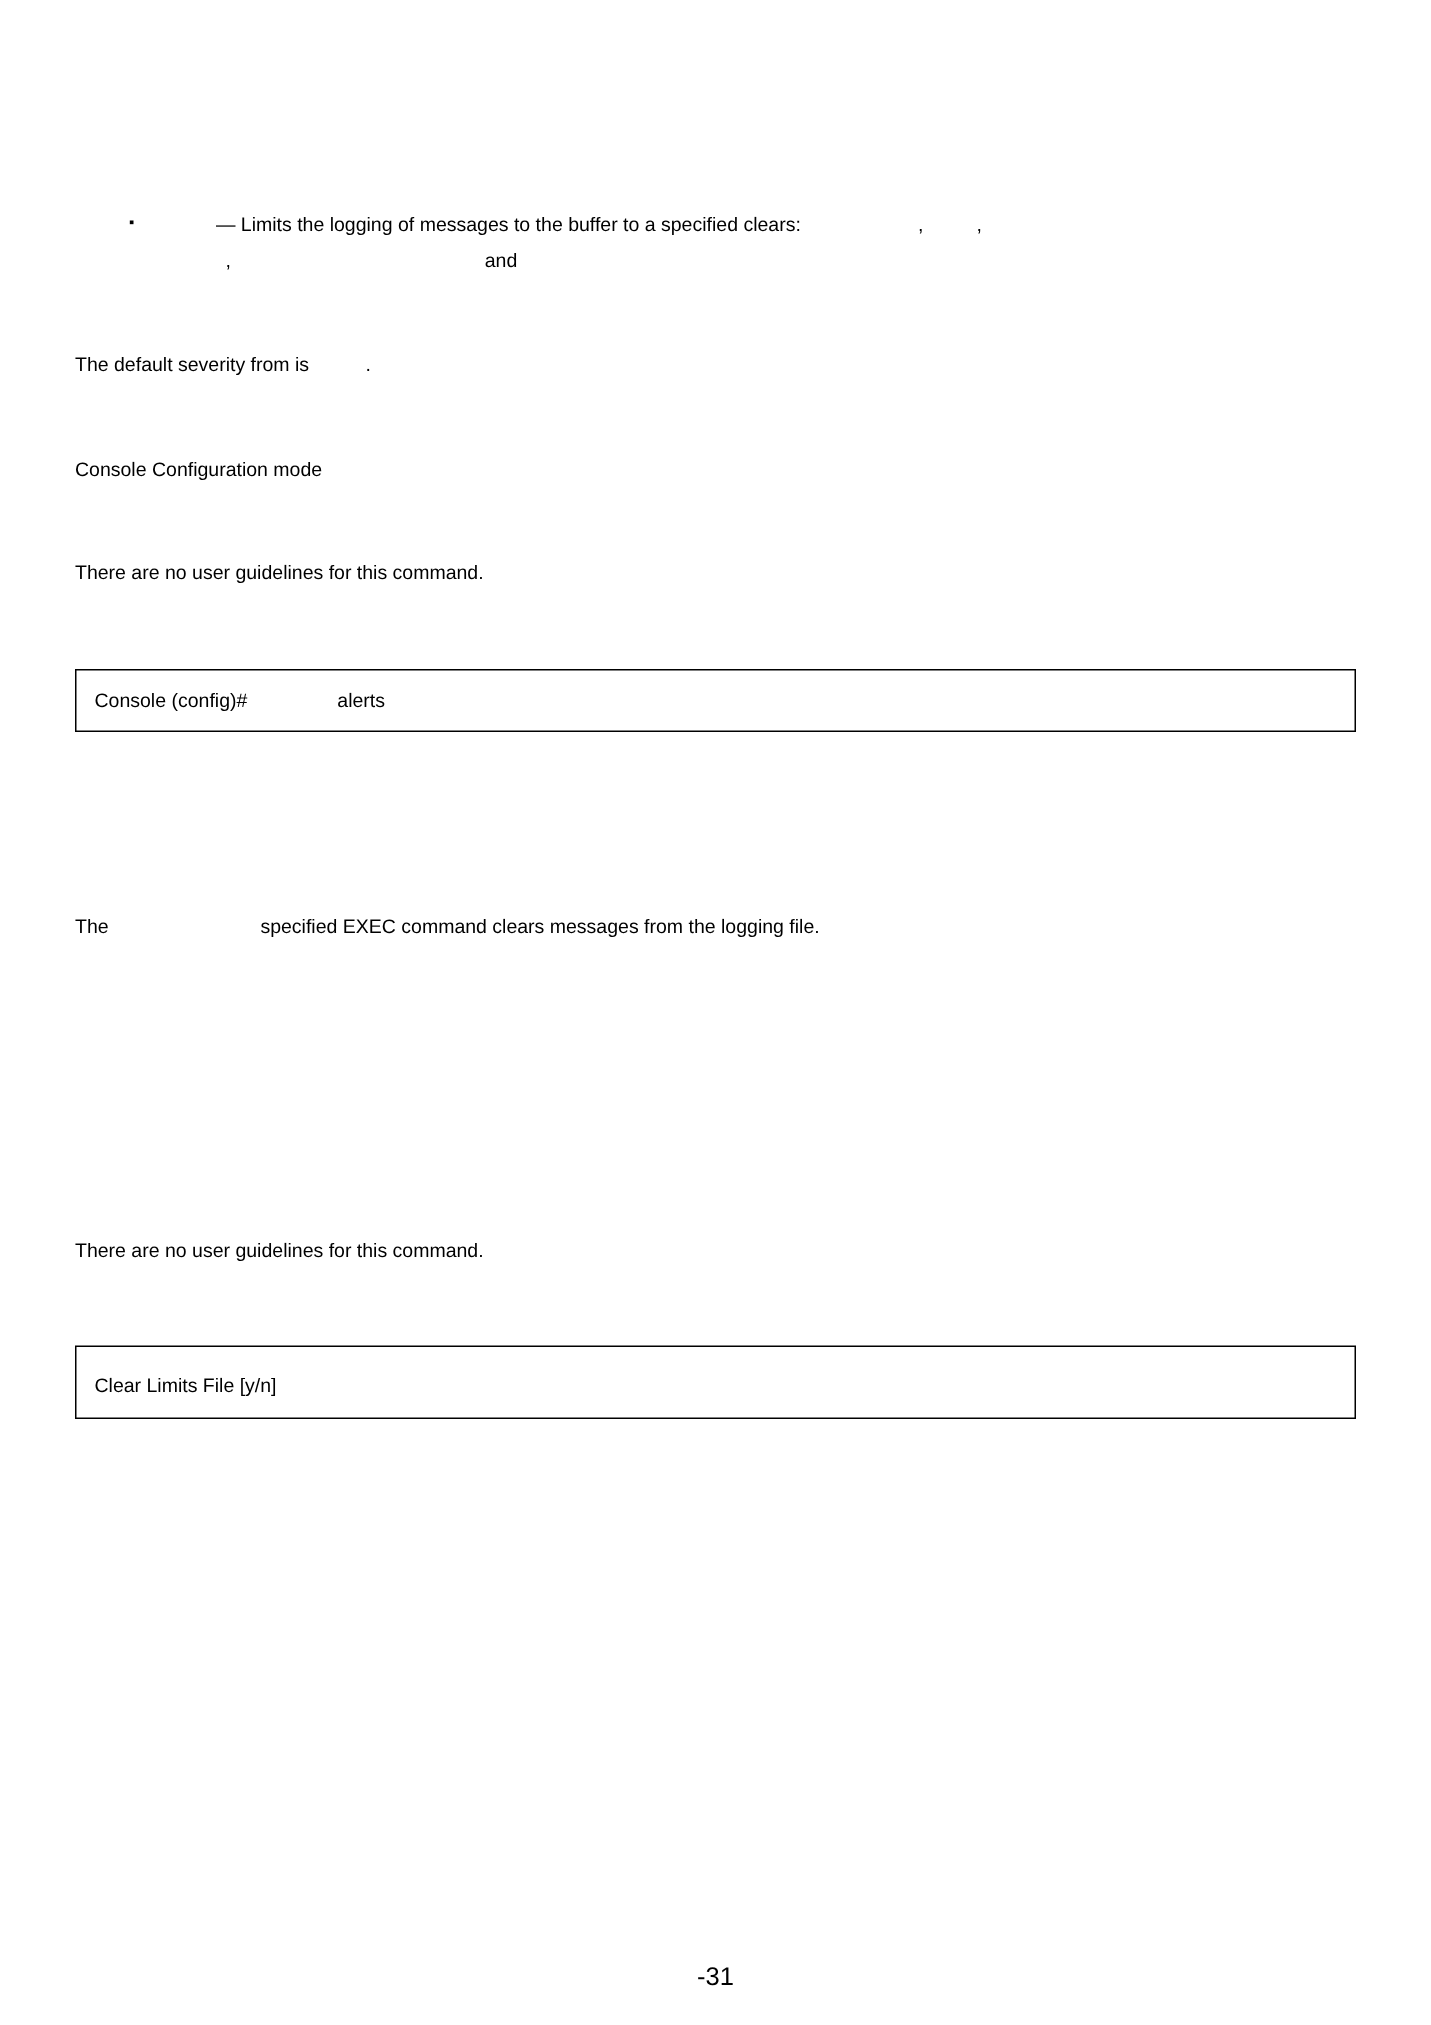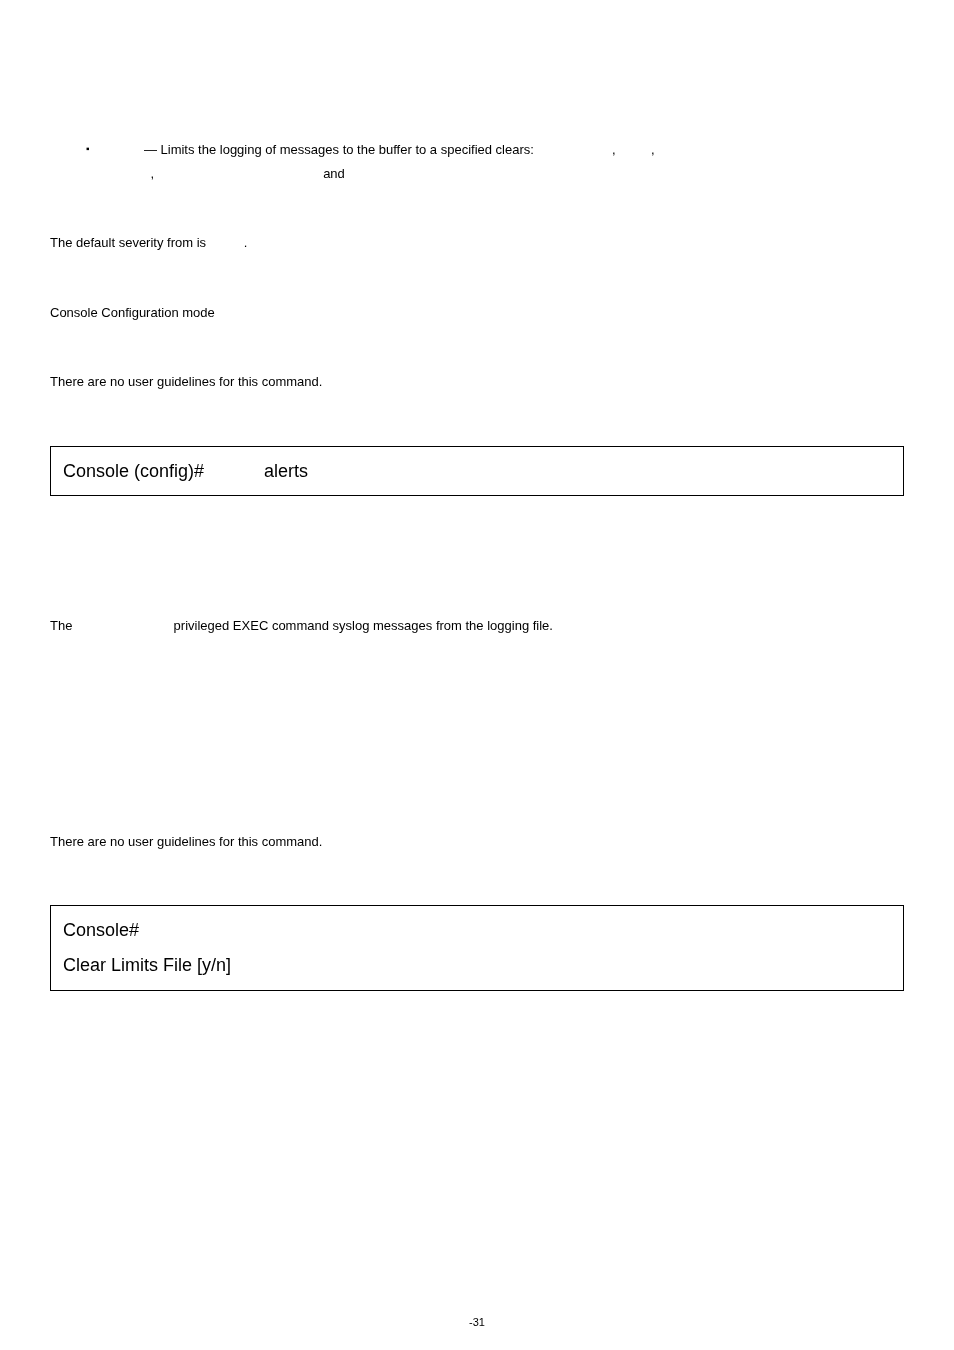--- a/index.html
+++ b/index.html
@@ -36,39 +36,39 @@
     font-size: 13px;
     line-height: 1.5;
     margin: 0 0 14px 0;
   }
   .spacer-md { height: 36px; }
   .spacer-lg { height: 46px; }
   .code-box {
     border: 1px solid #000;
     padding: 10px 12px;
     margin: 4px 0 0 0;
-    font-size: 18px;
+    font-size: 13px;
     line-height: 1.6;
   }
   .code-box .row {
     display: flex;
   }
   .code-prompt {
     white-space: pre;
   }
   .code-arg {
     margin-left: 60px;
   }
   .page-num {
     position: absolute;
     bottom: 22px;
     left: 0;
     width: 100%;
     text-align: center;
-    font-size: 11px;
+    font-size: 17px;
   }
   .ghost {
     color: transparent;
   }
 </style>
 </head>
 <body>
 
 <div class="page">
 
@@ -114,36 +114,35 @@
       <span class="code-prompt">Console (config)#</span>
       <span class="code-arg">alerts</span>
     </div>
   </div>
 
   <div style="height:120px;"></div>
 
   <p class="para">
     <span>The</span>
     <span class="ghost">clear logging file</span>
-    <span>privileged EXEC command syslog messages from the logging file.</span>
+    <span>specified EXEC command clears messages from the logging file.</span>
   </p>
 
   <div style="height:110px;"></div>
 
 
   <div class="spacer-md"></div>
 
 
   <div class="spacer-md"></div>
 
   <p class="para">There are no user guidelines for this command.</p>
 
   <div class="spacer-md"></div>
 
 
   <div class="code-box">
-    <div>Console#</div>
     <div style="height:6px;"></div>
     <div>Clear Limits File [y/n]</div>
   </div>
 
   <div class="page-num">-31</div>
 </div>
 
 </body></html>

